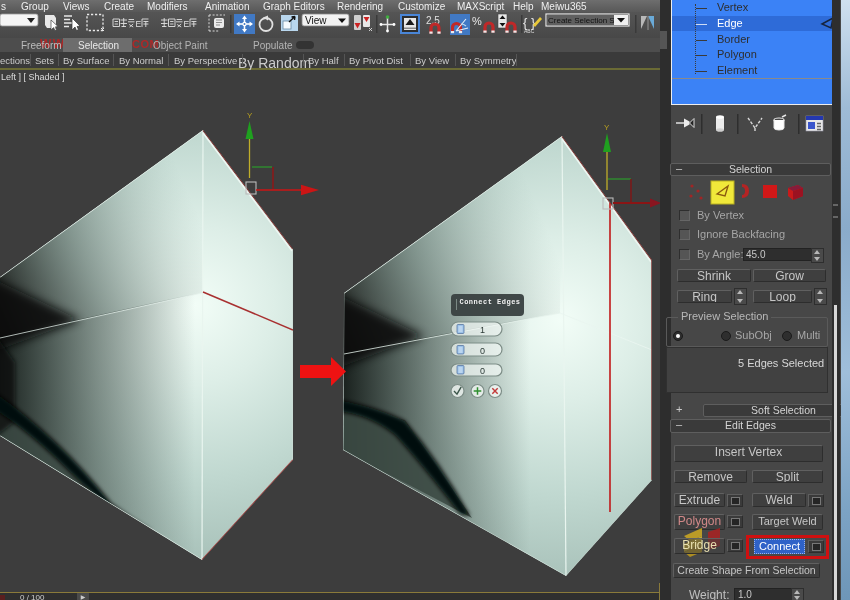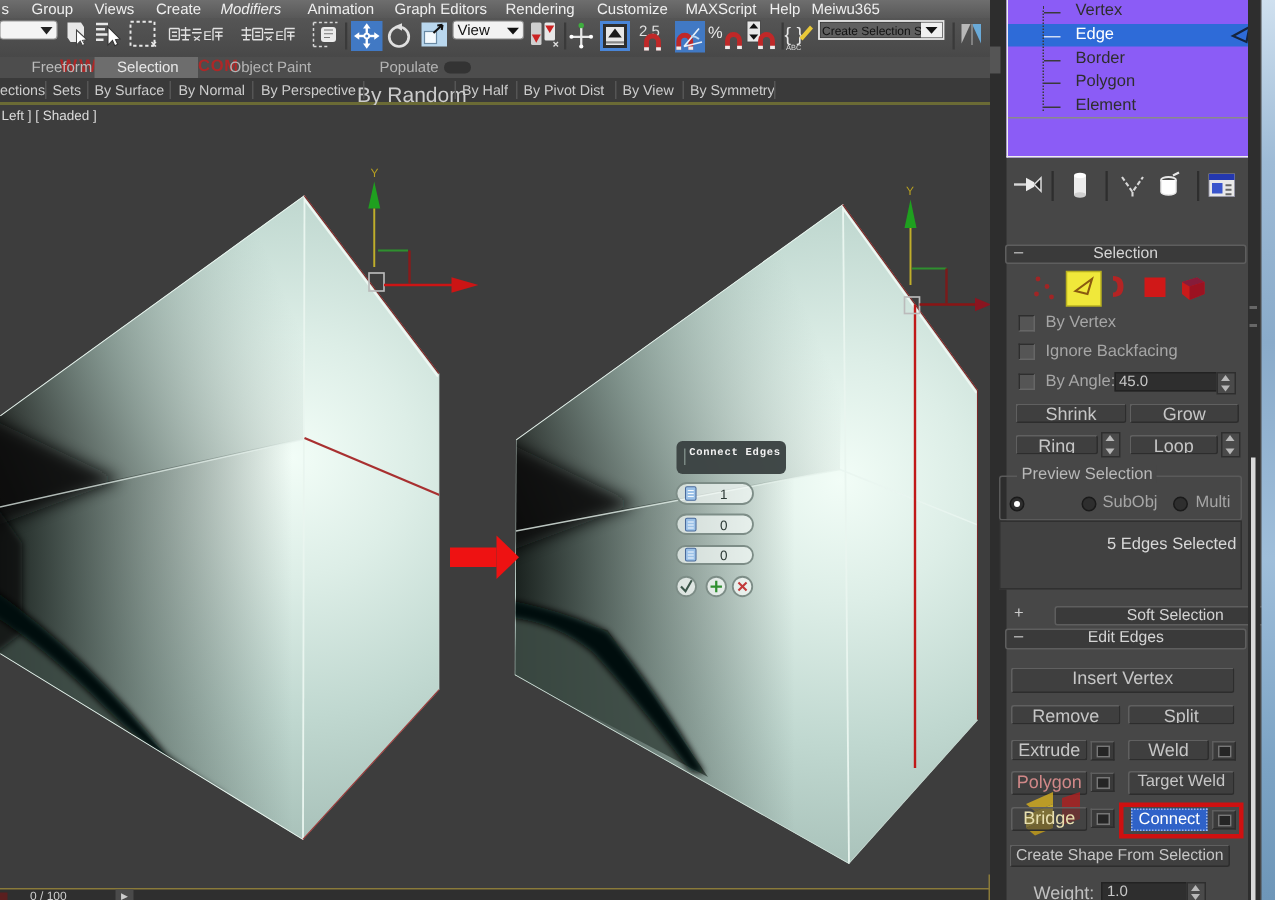--- a/index.html
+++ b/index.html
@@ -26,21 +26,21 @@
 </head>
 <body>
 <div id="root">
 
   <div class="abs" style="left:0;top:0;width:660px;height:12px;background:linear-gradient(#6e6e6e,#585858);"></div>
   <div class="txt" style="left:0;top:1px;width:660px;font-size:10px;color:#efefef;">
     <span style="position:absolute;left:1px;">s</span>
     <span style="position:absolute;left:21px;">Group</span>
     <span style="position:absolute;left:63px;">Views</span>
     <span style="position:absolute;left:104px;">Create</span>
-    <span style="position:absolute;left:147px;font-style:italic;">Modifiers</span>
+    <span style="position:absolute;left:147px;">Modifiers</span>
     <span style="position:absolute;left:205px;">Animation</span>
     <span style="position:absolute;left:263px;">Graph Editors</span>
     <span style="position:absolute;left:337px;">Rendering</span>
     <span style="position:absolute;left:398px;">Customize</span>
     <span style="position:absolute;left:457px;text-align:right;">MAXScript</span>
     <span style="position:absolute;left:513px;">Help</span>
     <span style="position:absolute;left:541px;">Meiwu365</span>
   </div>
 
   <div class="abs" style="left:0;top:12px;width:660px;height:26px;background:linear-gradient(#555,#484848);border-bottom:1px solid #333;"></div>
@@ -397,21 +397,21 @@
   <div class="txt" style="left:20px;top:593px;font-size:8px;color:#cfcfcf;">0 / 100</div>
   <div class="abs" style="left:77px;top:593px;width:12px;height:7px;background:#4a4a4a;color:#ccc;font-size:6px;text-align:center;">▶</div>
   <div class="abs" style="left:659px;top:583px;width:3px;height:17px;background:#8a7a3a;"></div>
   <div class="abs" style="left:0;top:595px;width:5px;height:5px;background:#5a1f1f;"></div>
 
   <div class="abs" id="rpanel" style="left:660px;top:0;width:190px;height:600px;background:#474747;">
 
     <div class="abs" style="left:0;top:0;width:11px;height:600px;background:#2d2d2d;"></div>
     <div class="abs" style="left:0;top:31px;width:7px;height:18px;background:#555;"></div>
 
-    <div class="abs" style="left:11px;top:0;width:161px;height:104px;background:#8b5cf6;border-left:1px solid #eee;border-bottom:1px solid #eee;border-right:1px solid #999;">
+    <div class="abs" style="left:11px;top:0;width:161px;height:104px;background:#3b82f6;border-left:1px solid #eee;border-bottom:1px solid #eee;border-right:1px solid #999;">
       <div class="abs" style="left:0;top:16px;width:160px;height:15px;background:#2e6bd8;"></div>
       <div class="txt" style="left:45px;top:1px;font-size:11px;color:#2e2e2e;">Vertex</div>
       <div class="txt" style="left:45px;top:17px;font-size:11px;color:#fff;">Edge</div>
       <div class="txt" style="left:45px;top:33px;font-size:11px;color:#2e2e2e;">Border</div>
       <div class="txt" style="left:45px;top:48px;font-size:11px;color:#2e2e2e;">Polygon</div>
       <div class="txt" style="left:45px;top:64px;font-size:11px;color:#2e2e2e;">Element</div>
       <div class="abs" style="left:23px;top:4px;width:1px;height:70px;border-left:1px dotted #3a3a3a;"></div>
       <div class="abs" style="left:24px;top:8px;width:11px;height:1px;background:#3a3a3a;"></div>
       <div class="abs" style="left:24px;top:24px;width:11px;height:1px;background:#cfdcf4;"></div>
       <div class="abs" style="left:24px;top:40px;width:11px;height:1px;background:#3a3a3a;"></div>

